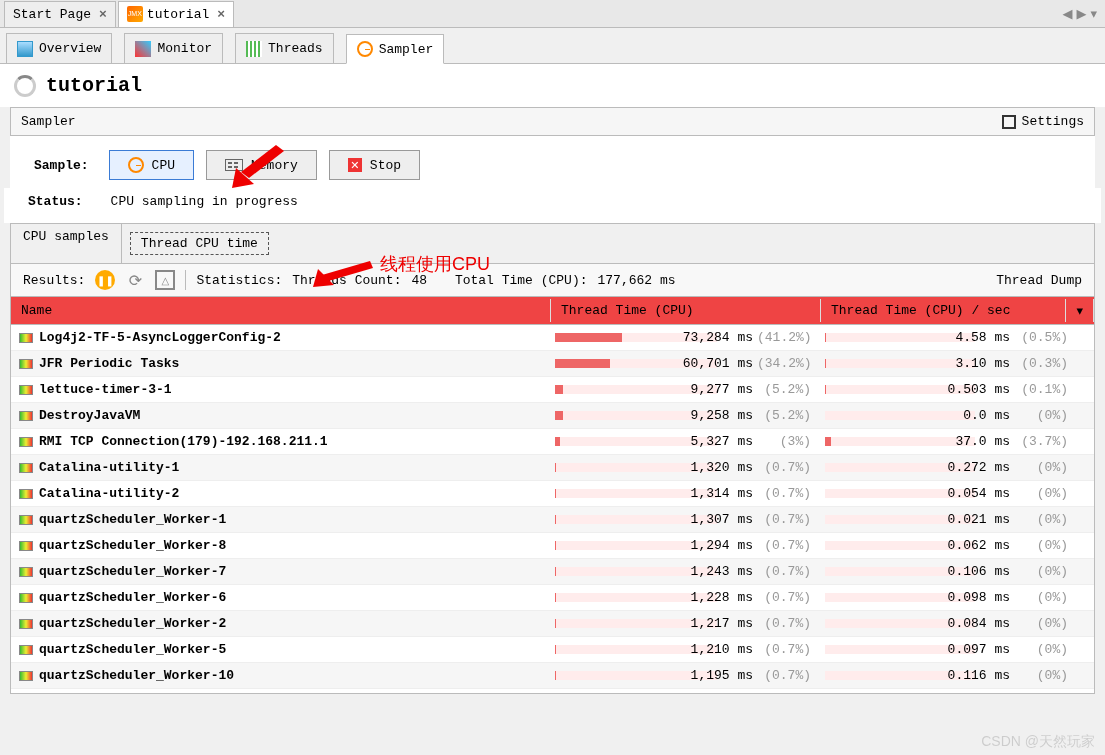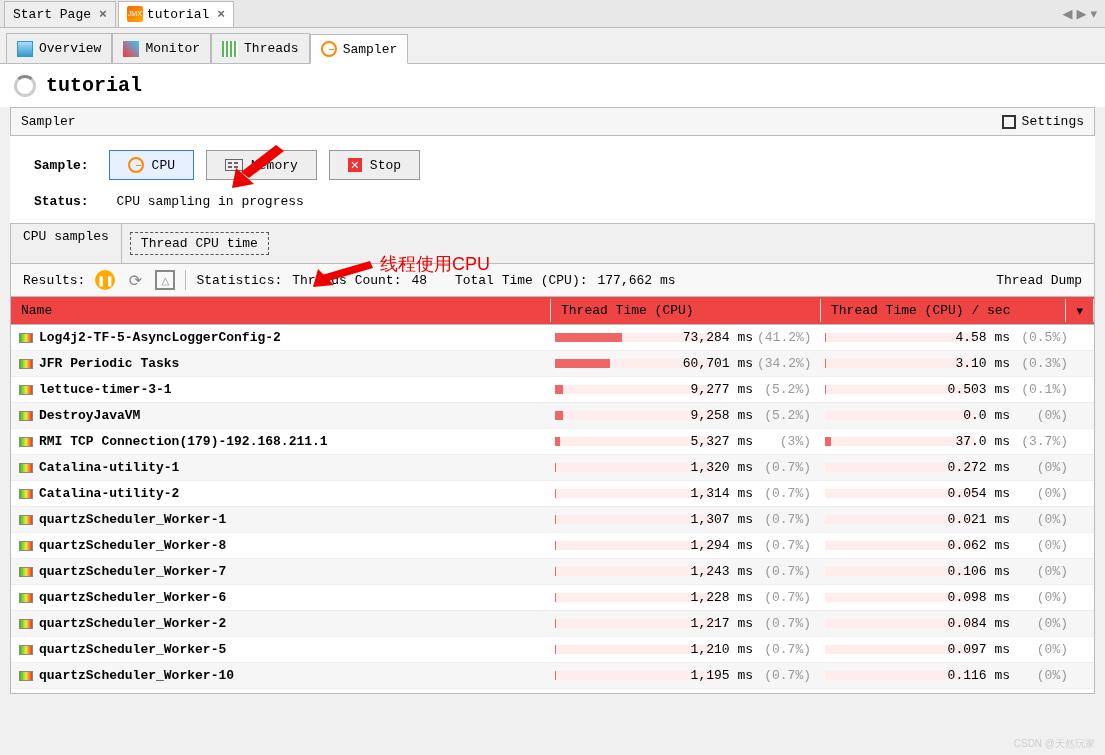--- a/index.html
+++ b/index.html
@@ -59,21 +59,21 @@
 }
 .nav-arrows span { cursor: pointer; font-family: sans-serif; }
 
 .sub-tabs {
   display: flex;
   align-items: flex-end;
   background: #f0f0f0;
   border-bottom: 1px solid #bbb;
   height: 36px;
   padding: 4px 6px 0 6px;
-  gap: 0;
+  gap: 12px;
 }
 .subtab {
   display: flex;
   align-items: center;
   padding: 5px 10px;
   border: 1px solid #bbb;
   border-bottom: none;
   background: #eee;
   cursor: pointer;
   gap: 6px;
@@ -149,21 +149,21 @@
   width: 14px; height: 14px; background: #e33; position: relative;
   display: flex; align-items: center; justify-content: center;
   color: #fff; font-family: sans-serif; font-size: 11px; line-height: 1;
 }
 
 .status-row {
   display: flex;
   padding: 6px 24px 14px;
   gap: 20px;
   background: #fff;
-  margin: 0 10px;
+  margin: 0 4px;
 }
 
 .result-tabs {
   display: flex;
   margin: 0 10px;
   border: 1px solid #bbb;
 }
 .result-tab {
   padding: 5px 12px;
   border-right: 1px solid #bbb;
@@ -286,21 +286,21 @@
 ::-webkit-scrollbar { width: 18px; background:#eee; }
 ::-webkit-scrollbar-thumb { background:#ccc; border:1px solid #aaa; }
 ::-webkit-scrollbar-button { height:16px; background:#ddd; border:1px solid #aaa; }
 
 .watermark {
   position: absolute;
   right: 10px;
   bottom: 4px;
   color: rgba(0,0,0,0.15);
   font-family: sans-serif;
-  font-size: 10px;
+  font-size: 14px;
 }
 </style>
 </head>
 <body>
 
 <div class="top-tabs">
   <div class="tab">
     <span>Start Page</span>
     <span class="tab-close">×</span>
   </div>

